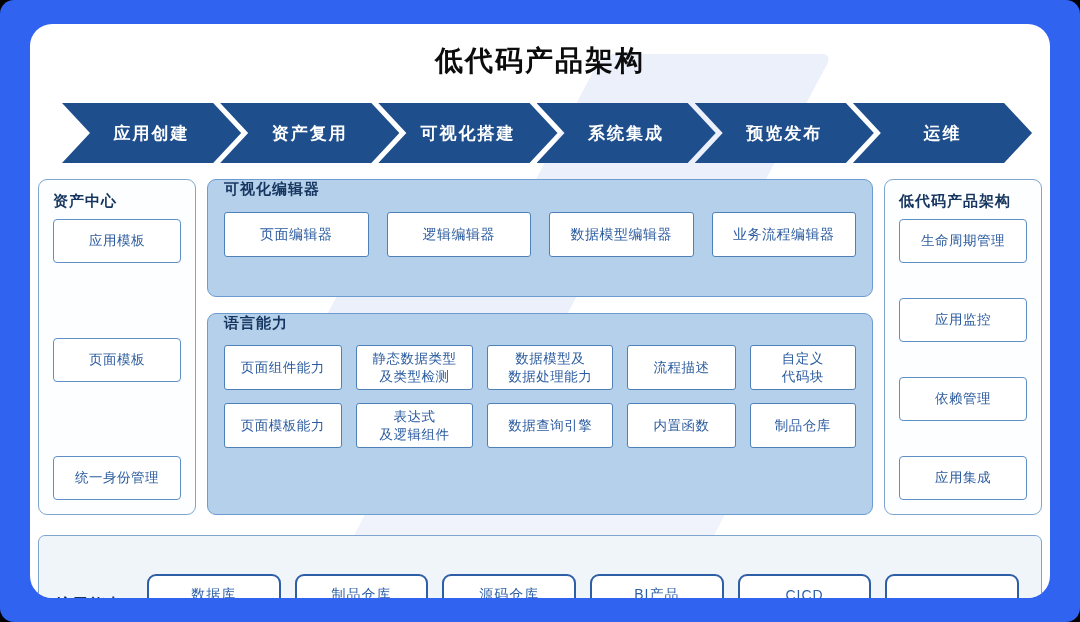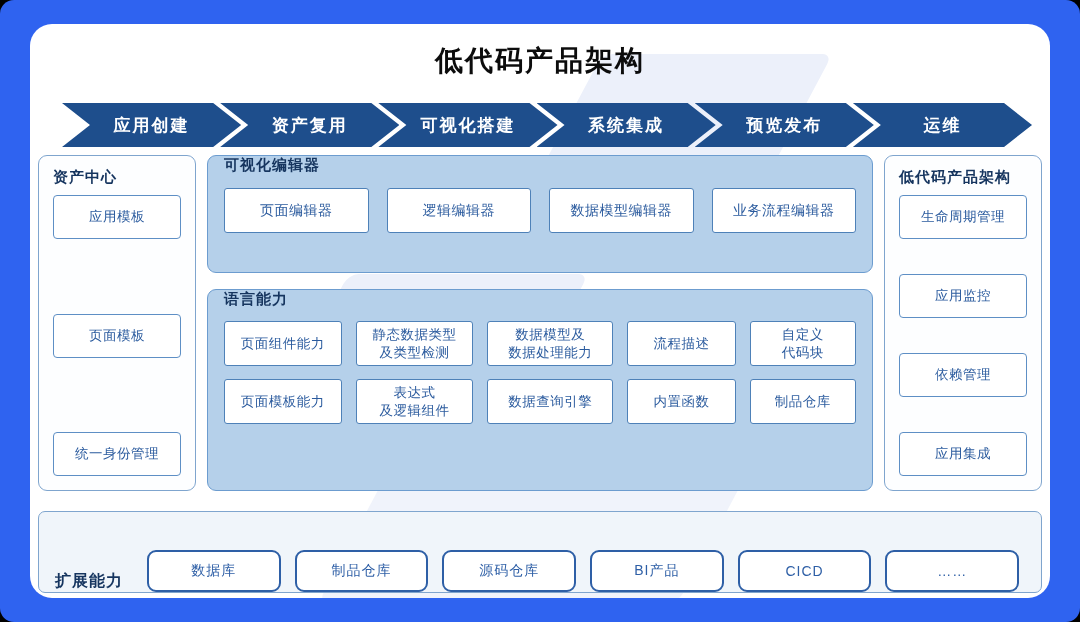--- a/index.html
+++ b/index.html
@@ -45,42 +45,42 @@
     padding-top: 18px;
     font-size: 28px;
     font-weight: 600;
     color: #0c0c0c;
     letter-spacing: 2px;
   }
 
   
   .pipeline {
     display: flex;
-    height: 44px;
+    height: 60px;
     margin: 23px 18px 0 32px;
   }
   .arrow {
     flex: 1;
     background: var(--arrow);
     clip-path: polygon(0 0, calc(100% - 28px) 0, 100% 50%, calc(100% - 28px) 100%, 0 100%, 28px 50%);
     display: flex;
     align-items: center;
     justify-content: center;
     color: #fff;
     font-size: 17px;
     font-weight: 700;
     letter-spacing: 2px;
   }
   .arrow + .arrow { margin-left: -21px; }
 
   
   .main {
     display: flex;
     gap: 11px;
-    margin: 8px 8px 0 8px;
+    margin: 16px 8px 0 8px;
     height: 336px;
   }
   .side-panel {
     width: 158px;
     background: #FDFEFF;
     border: 1.5px solid var(--light-panel-border);
     border-radius: 9px;
     padding: 12px 14px 14px;
     display: flex;
     flex-direction: column;

